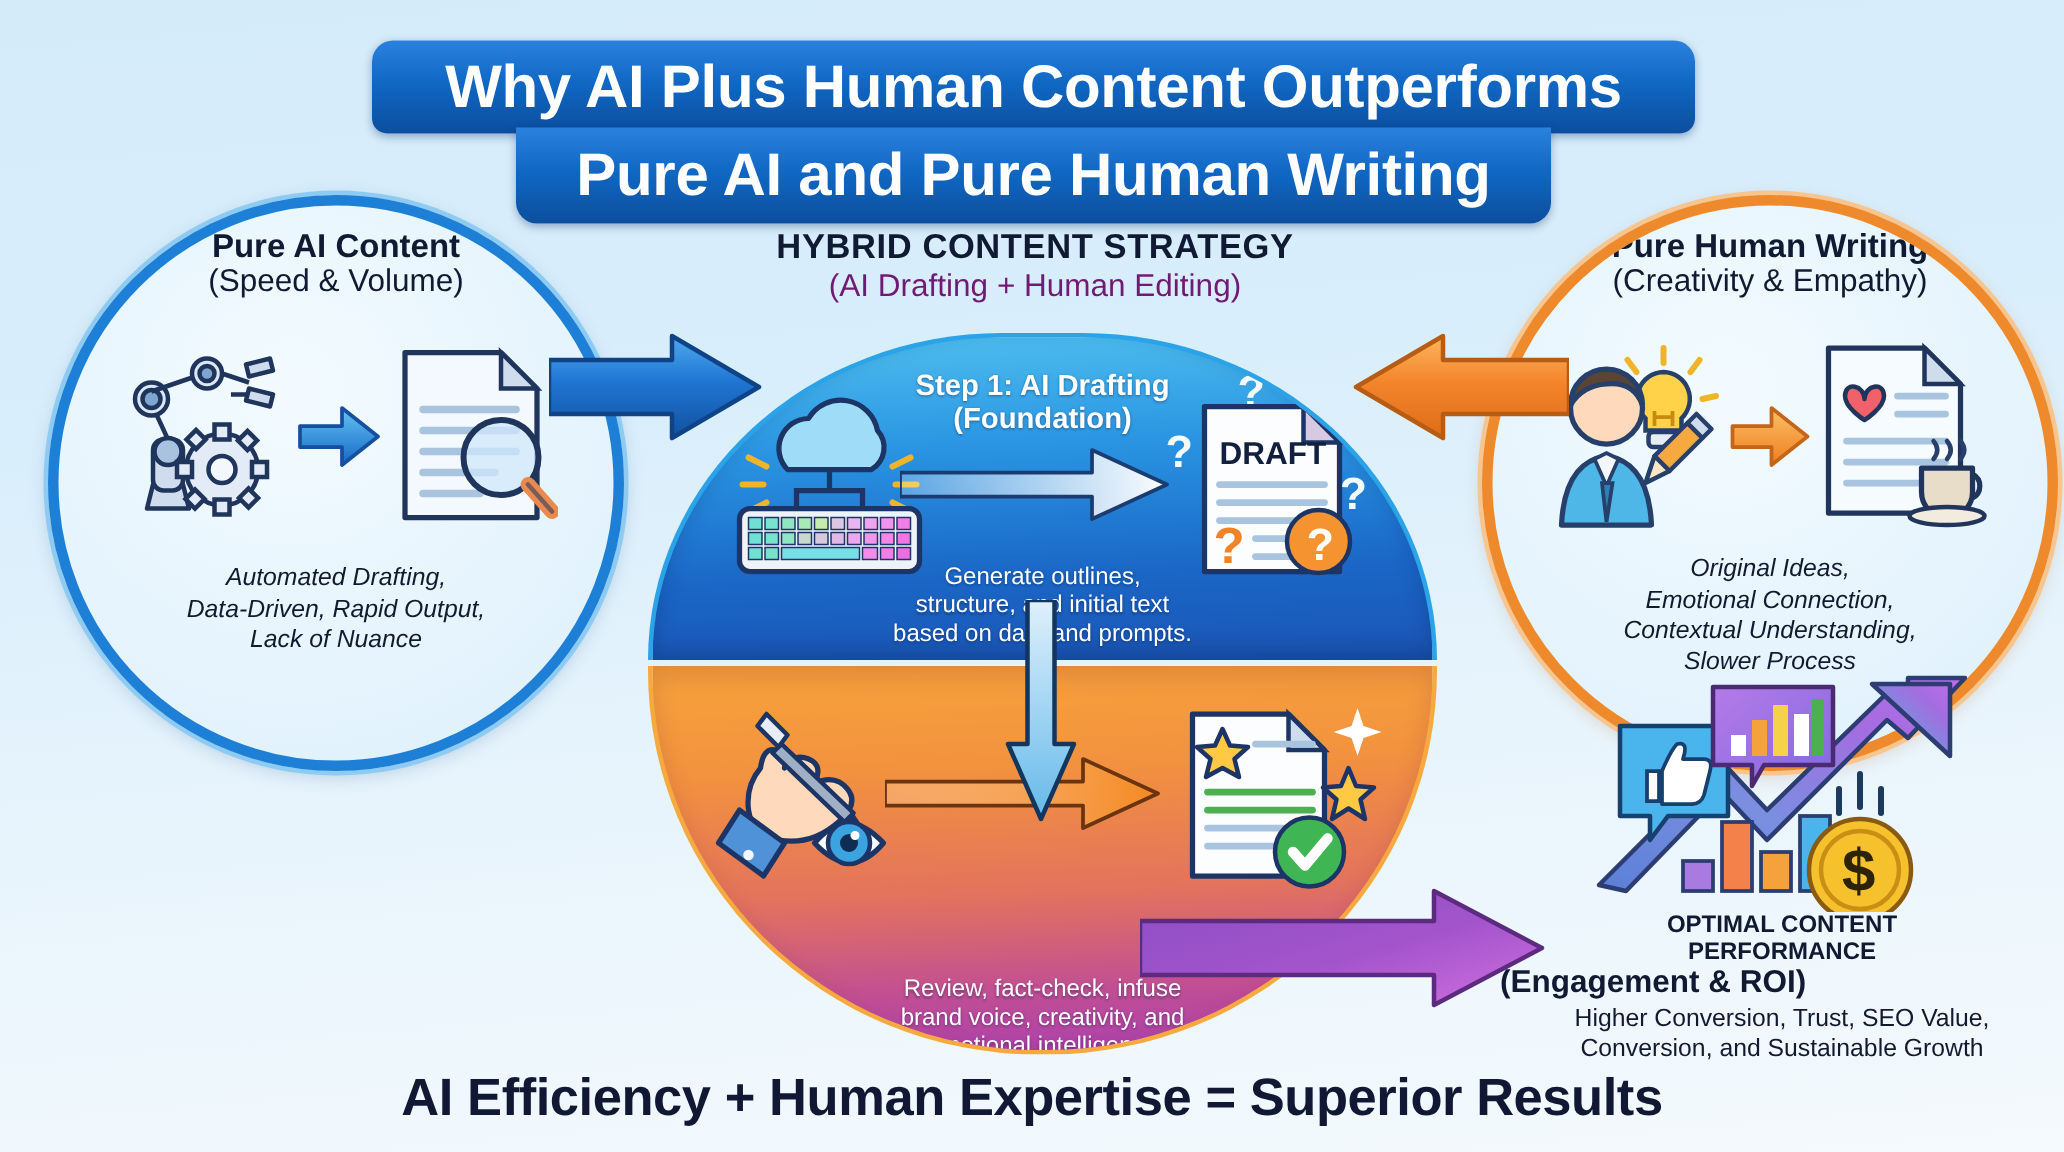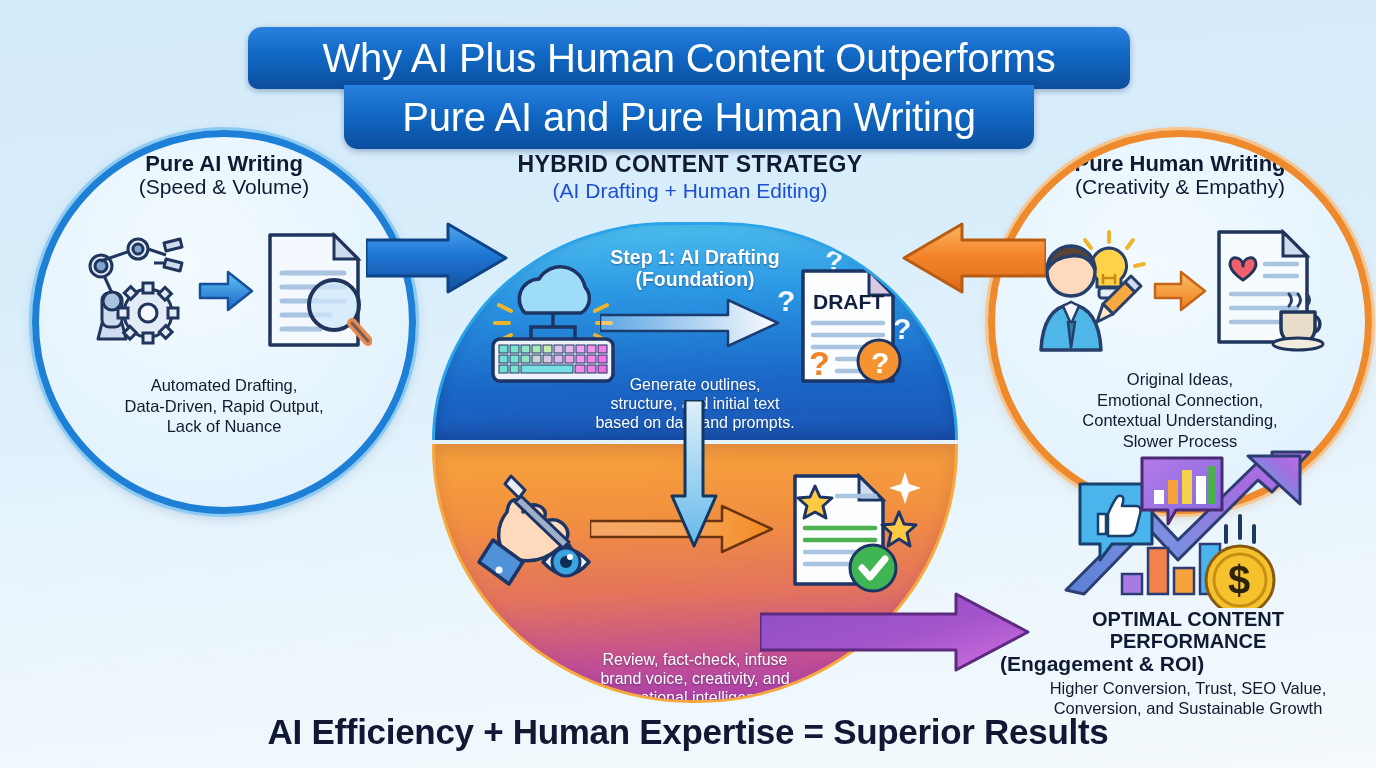--- a/index.html
+++ b/index.html
@@ -12,21 +12,21 @@
   .stage{position:absolute;inset:0;}
 
   
   #title-banner{
     position:absolute;left:248px;top:27px;width:882px;height:108px;
     z-index:40;
   }
   .tb-row{
     background:linear-gradient(180deg,#2a82de 0%,#1068c4 45%,#0c4e9e 100%);
     color:#ffffff;
-    font-weight:normal;
+    font-weight:bold;
     letter-spacing:-0.2px;
     text-align:right;
     box-shadow:0 2px 6px rgba(10,50,110,.35);
     display:flex;align-items:center;justify-content:center;
     white-space:nowrap;
   }
   #tb-line1{
     position:absolute;left:0;top:0;width:882px;height:62px;
     border-radius:14px 14px 10px 10px;
     font-size:40px;
@@ -54,33 +54,33 @@
     border:7px solid #ee8a2b;
     box-shadow:0 0 0 3px #f7c58d, 0 3px 12px rgba(160,90,20,.22);
   }
   .circ-title{
     position:absolute;left:0;right:0;text-align:center;
     color:#111a33;font-weight:bold;font-size:22px;line-height:1.04;
   }
   .circ-sub{font-weight:normal;font-size:21px;}
   .circ-desc{
     position:absolute;left:8px;right:8px;text-align:center;
-    color:#121a30;font-size:16.5px;line-height:1.25;font-weight:500;
+    color:#121a30;font-size:16.5px;line-height:1.25;font-weight:500;font-style:italic;
   }
   .icon-row{
     position:absolute;left:0;right:0;display:flex;
     align-items:center;justify-content:center;gap:6px;
   }
 
   
   #center-head{
     position:absolute;left:430px;top:151px;width:520px;text-align:center;z-index:30;
   }
   #center-title{font-size:23px;font-weight:bold;color:#111a33;letter-spacing:.4px;}
-  #center-subtitle{font-size:21px;color:#1d4ed8;margin-top:1px;}
+  #center-subtitle{font-size:21px;color:#701a75;margin-top:1px;}
 
   #center-circle{
     position:absolute;left:432px;top:222px;width:520px;height:478px;z-index:20;
   }
   .half{position:absolute;left:0;width:520px;overflow:hidden;}
   #half-top{
     top:0;height:215px;
     border-radius:260px 260px 0 0 / 240px 240px 0 0;
     background:linear-gradient(178deg,#4fc0ef 0%,#2a95e2 34%,#1a66c6 72%,#1b55b4 100%);
     border:3px solid #2aa3e8;border-bottom:none;
@@ -103,21 +103,21 @@
   #arrow-left-in{left:366px;top:222px;width:142px;height:72px;}
   #arrow-right-in{left:900px;top:222px;width:146px;height:72px;}
   #arrow-down-mid{left:670px;top:400px;width:48px;height:150px;z-index:36;}
   #arrow-bottom-out{left:760px;top:588px;width:272px;height:86px;}
   #arrow-ai-inner{left:600px;top:296px;width:180px;height:54px;z-index:28;}
   #arrow-hum-inner{left:590px;top:502px;width:184px;height:54px;z-index:28;}
 
   
   #result-block{position:absolute;left:1000px;top:448px;width:376px;z-index:30;}
   #result-graphic{position:relative;height:160px;}
-  .res-title{text-align:center;color:#111a33;font-weight:bold;font-size:20px;line-height:1.1;}
+  .res-title{text-align:center;color:#111a33;font-weight:bold;font-size:16px;line-height:1.1;}
   .res-sub{text-align:left;color:#111a33;font-weight:bold;font-size:21px;line-height:1.12;}
   .res-desc{text-align:center;color:#121a30;font-size:16.5px;line-height:1.22;font-weight:500;margin-top:2px;}
 
   
   #bottom-caption{
     position:absolute;left:0;right:0;top:712px;text-align:center;
     font-size:35px;font-weight:bold;color:#101834;z-index:30;
     letter-spacing:-0.3px;
   }
 </style>
@@ -126,21 +126,21 @@
 
 <div class="stage">
 
   <div id="title-banner">
     <div class="tb-row" id="tb-line1">Why AI Plus Human Content Outperforms</div>
     <div class="tb-row" id="tb-line2">Pure AI and Pure Human Writing</div>
   </div>
 
   <div class="side-circle" id="left-circle">
     <div class="circ-title" style="top:16px;">
-      <span>Pure AI Writing</span><br>
+      <span>Pure AI Content</span><br>
       <span class="circ-sub">(Speed &amp; Volume)</span>
     </div>
 
     <div class="icon-row" style="top:88px;height:132px;">
 
       <svg width="116" height="120" viewBox="0 0 116 120">
         <g fill="#cfdcee" stroke="#20355c" stroke-width="3" stroke-linejoin="round">
           <path d="M36 108 L22 108 L26 92 L46 92 L50 108 Z"></path>
           <rect x="26" y="62" width="20" height="34" rx="7"></rect>
           <circle cx="36" cy="70" r="9" fill="#a9c2e0"></circle>

